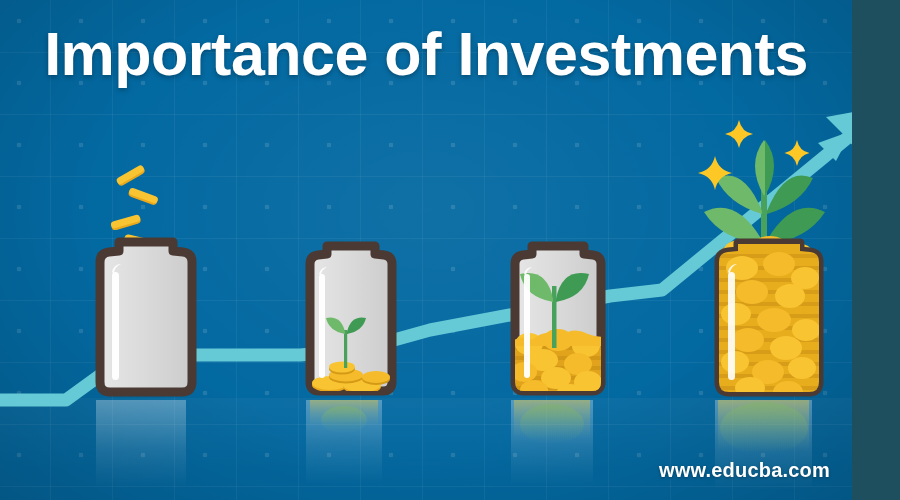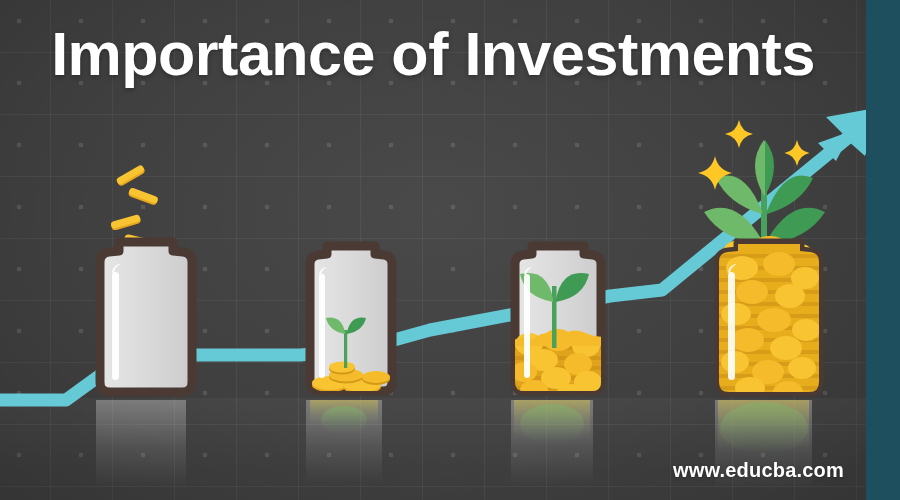--- a/index.html
+++ b/index.html
@@ -1,20 +1,19 @@
 <!DOCTYPE html>
 <html><head>
 <meta charset="utf-8">
 <style>
   html,body{margin:0;padding:0;background:#1d4f5e;}
   #stage{
     position:relative;width:852px;height:500px;overflow:hidden;
-    background:#404040;
+    background:#0369a1;
     font-family:"Liberation Sans","DejaVu Sans",sans-serif;
-    padding-left:14px;
   }
   
   .grid-lines{
     position:absolute;inset:0;
     background-image:
       linear-gradient(to right, rgba(255,255,255,.055) 1px, transparent 1px),
       linear-gradient(to bottom, rgba(255,255,255,.055) 1px, transparent 1px);
     background-size:62px 62px;
     background-position:-12px -10px;
   }

